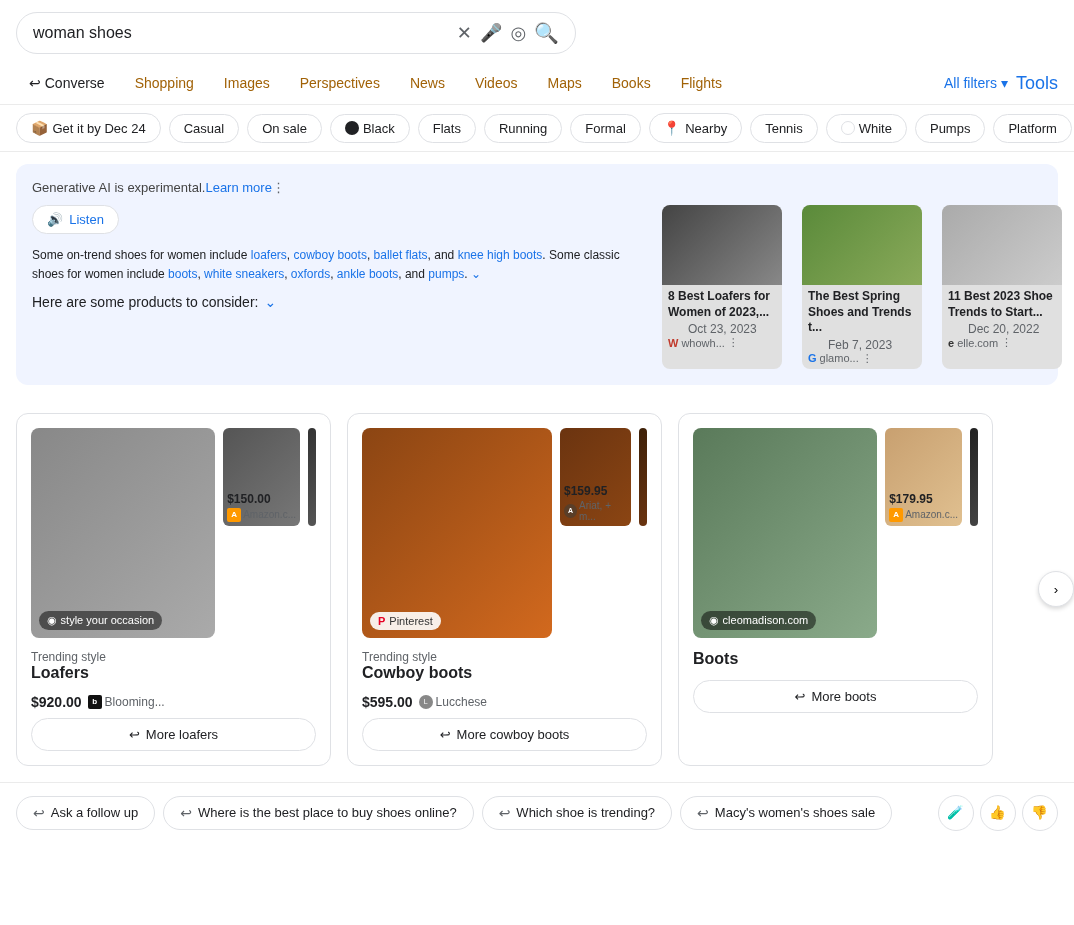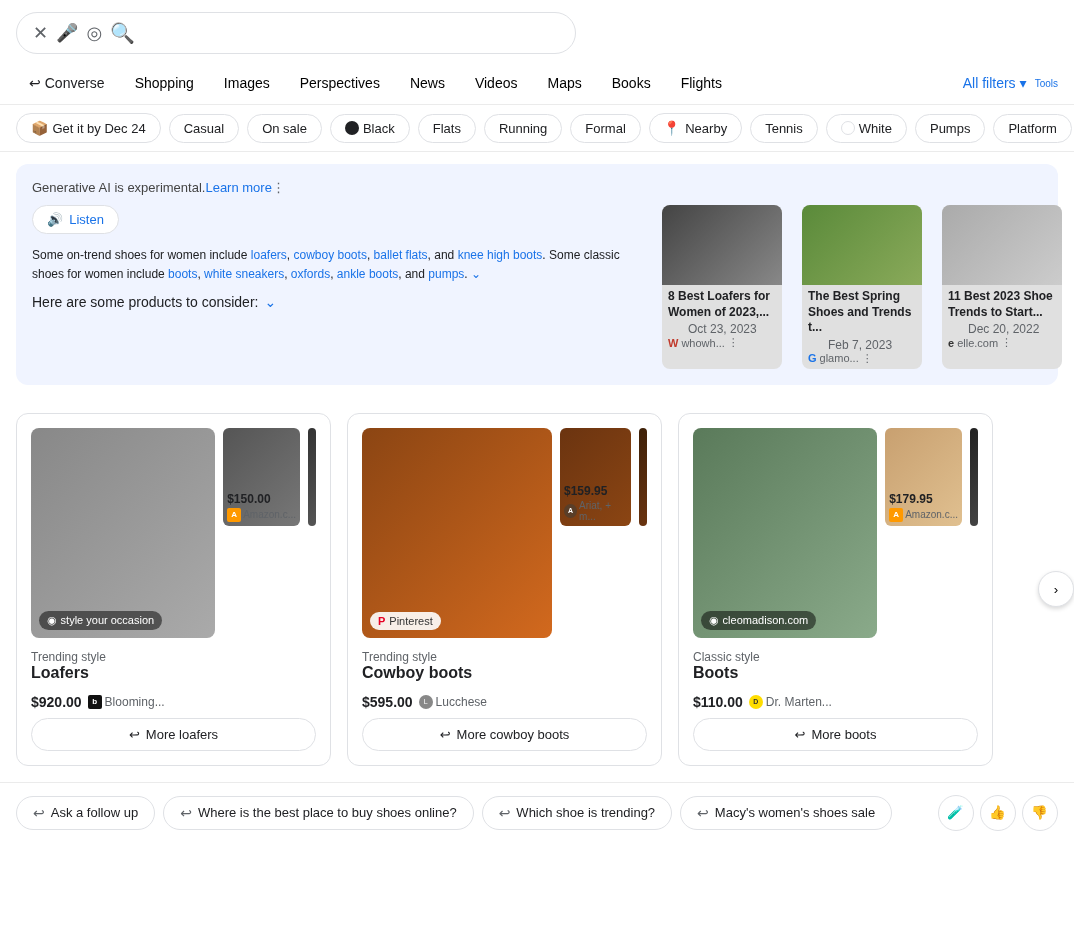--- a/index.html
+++ b/index.html
@@ -8,25 +8,25 @@
     
     .search-bar-area { padding: 12px 16px 8px 16px; display: flex; align-items: center; gap: 8px; }
     .search-box { display: flex; align-items: center; border: 1px solid #dfe1e5; border-radius: 24px; padding: 8px 16px; width: 560px; gap: 8px; }
     .search-input { border: none; outline: none; font-size: 16px; flex: 1; color: #202124; }
     .search-icons { display: flex; align-items: center; gap: 8px; }
     .search-icon-btn { background: none; border: none; cursor: pointer; font-size: 18px; color: #5f6368; display: flex; align-items: center; }
     .google-search-icon { color: #4285f4; font-size: 20px; }
 
     
     .nav-tabs { display: flex; align-items: center; padding: 4px 16px; border-bottom: 1px solid #ebebeb; gap: 4px; overflow: hidden; }
-    .nav-tab { display: flex; align-items: center; gap: 4px; padding: 8px 12px; border-radius: 20px; cursor: pointer; font-size: 14px; white-space: nowrap; color: #000000; text-decoration: none; border: 1px solid transparent; }
+    .nav-tab { display: flex; align-items: center; gap: 4px; padding: 8px 12px; border-radius: 20px; cursor: pointer; font-size: 14px; white-space: nowrap; color: #a16207; text-decoration: none; border: 1px solid transparent; }
     .nav-tab.converse-tab { color: #202124; }
     .nav-right { margin-left: auto; display: flex; align-items: center; gap: 8px; }
     .all-filters-btn { display: flex; align-items: flex-end; gap: 4px; color: #1a73e8; font-size: 14px; cursor: pointer; border: none; background: none; }
-    .tools-btn { color: #1a73e8; font-size: 10px; cursor: pointer; border: none; background: none; }
+    .tools-btn { color: #1a73e8; font-size: 18px; cursor: pointer; border: none; background: none; }
 
     
     .filter-chips { display: flex; align-items: center; padding: 8px 16px; gap: 8px; overflow: hidden; border-bottom: 1px solid #ebebeb; }
     .chip { display: flex; align-items: center; gap: 4px; padding: 6px 14px; border: 1px solid #dfe1e5; border-radius: 20px; cursor: pointer; font-size: 13px; white-space: nowrap; background: #fff; color: #202124; }
     .chip .chip-dot { width: 14px; height: 14px; border-radius: 50%; background: #202124; display: inline-block; }
     .chip .chip-location { color: #1a73e8; font-size: 14px; }
     .chip .chip-dot-white { width: 14px; height: 14px; border-radius: 50%; background: #fff; border: 1px solid #dfe1e5; display: inline-block; }
     .chip-delivery { display: flex; align-items: center; gap: 4px; }
 
     
@@ -109,20 +109,21 @@
     .lens-icon { font-size: 18px; }
 
     .products-row-wrapper { position: relative; display: flex; align-items: center; }
     .next-arrow-btn { position: absolute; right: 0; top: 50%; transform: translateY(-50%); width: 36px; height: 36px; background: #fff; border: 1px solid #dfe1e5; border-radius: 50%; display: flex; align-items: center; justify-content: center; cursor: pointer; box-shadow: 0 2px 4px rgba(0,0,0,0.15); z-index: 5; }
   </style>
 </head>
 <body>
 
 <div class="search-bar-area">
   <div class="search-box">
+    <input class="search-input" type="text" value="woman shoes" style="">
     <div class="search-icons">
       <button class="search-icon-btn">✕</button>
       <button class="search-icon-btn mic-icon">🎤</button>
       <button class="search-icon-btn lens-icon">◎</button>
       <button class="search-icon-btn google-search-icon">🔍</button>
     </div>
   </div>
 </div>
 
 <div class="nav-tabs">
@@ -369,30 +370,22 @@
                 <span class="amazon2-icon">A</span>
                 <span>Amazon.c...</span>
               </div>
             </div>
           </div>
           <div class="product-sub-img img-boots-sub2" style="flex-direction:column; justify-content:flex-end; align-items:flex-start;">
           </div>
         </div>
       </div>
       <div class="product-footer">
-        <div class="product-style-label">Classic style</div>
         <div class="product-price-row">
           <span class="product-name">Boots</span>
-        </div>
-        <div class="product-price-row">
-          <span class="product-price">$110.00</span>
-          <span class="product-store">
-            <span class="drm-icon">D</span>
-            <span>Dr. Marten...</span>
-          </span>
         </div>
       </div>
       <button class="more-btn">
         <span>↩</span>
         <span>More boots</span>
       </button>
     </div>
 
   </div>
   <button class="next-arrow-btn">›</button>

